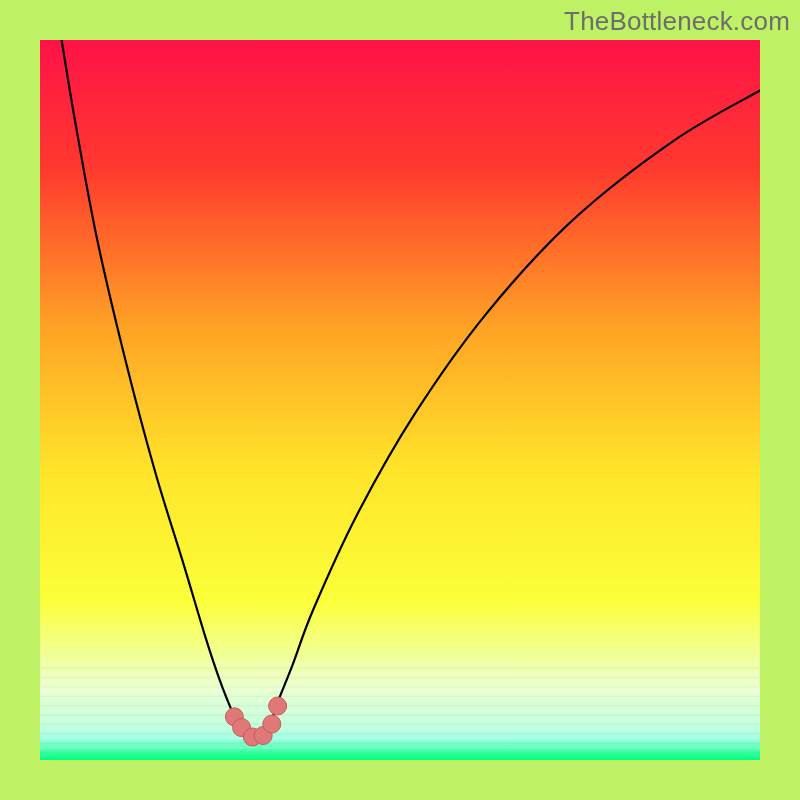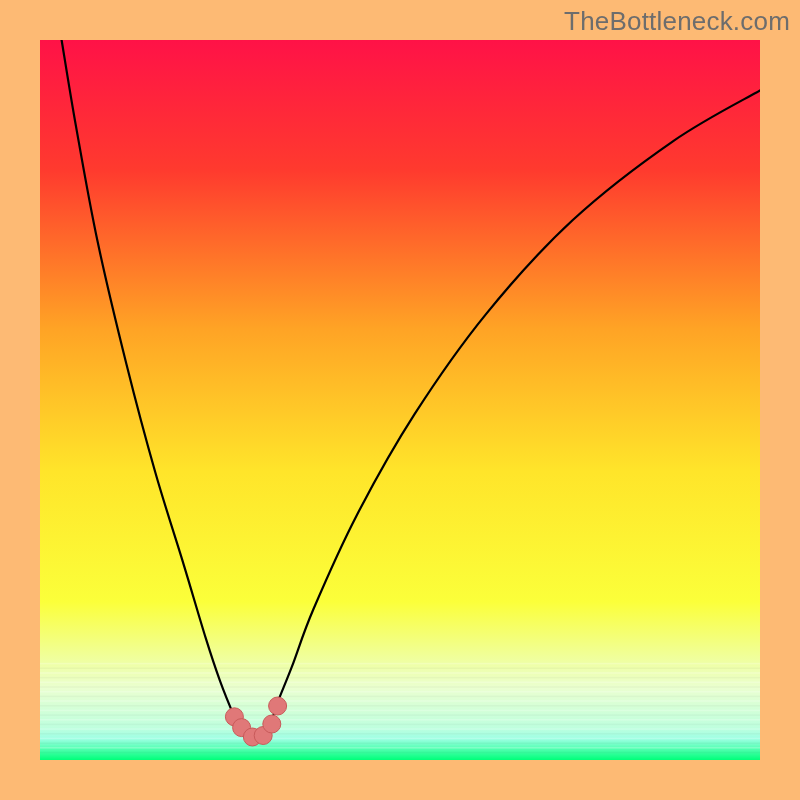--- a/index.html
+++ b/index.html
@@ -10,21 +10,21 @@
     background: #000;
     overflow: hidden;
     font-family: Arial, Helvetica, sans-serif;
   }
   .frame {
     position: absolute;
     left: 0;
     top: 0;
     width: 800px;
     height: 800px;
-    background: #fdba74;
+    background: #bef264;
   }
   .plot-area {
     position: absolute;
     left: 40px;
     top: 40px;
     width: 720px;
     height: 720px;
     
   }
   .watermark {

